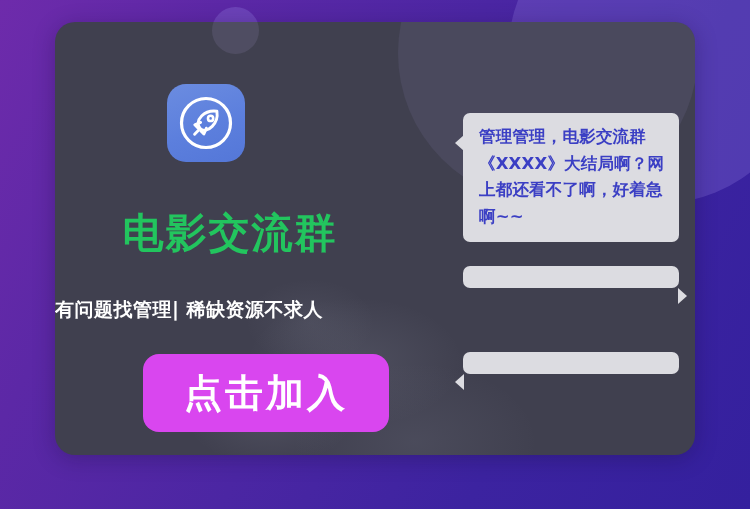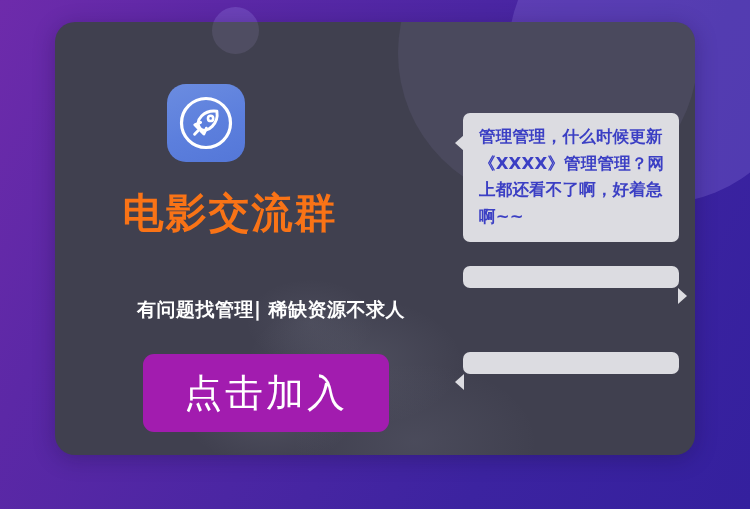--- a/index.html
+++ b/index.html
@@ -99,55 +99,55 @@
     background: linear-gradient(160deg, #6b8ce0 0%, #5c7fdd 55%, #5477d8 100%);
     display: flex;
     align-items: center;
     justify-content: center;
   }
   .app-icon svg { display: block; }
 
   .group-title {
     position: absolute;
     left: 0;
-    top: 169px;
+    top: 189px;
     width: 350px;
     text-align: center;
-    color: #f97316;
+    color: #22c55e;
     font-size: 41px;
     font-weight: 700;
     letter-spacing: 2px;
     line-height: 1.1;
     white-space: nowrap;
   }
   .group-tagline {
     position: absolute;
     left: 0;
     top: 275px;
     width: 350px;
-    text-align: right;
+    text-align: left;
     color: #ffffff;
     font-size: 19px;
     font-weight: 700;
     letter-spacing: 0.5px;
     white-space: nowrap;
   }
   .join-button {
     position: absolute;
     left: 88px;
     top: 332px;
     width: 246px;
     height: 78px;
     border: none;
-    border-radius: 11px;
-    background: #a21caf;
+    border-radius: 16px;
+    background: #d946ef;
     color: #ffffff;
     font-family: "DejaVu Sans", "Liberation Sans", sans-serif;
     font-size: 38px;
-    font-weight: 400;
+    font-weight: 700;
     letter-spacing: 3px;
     cursor: pointer;
     padding: 0;
     line-height: 78px;
   }
 
   
   .chat-panel {
     position: absolute;
     left: 350px;
@@ -222,21 +222,21 @@
 
       <div class="group-tagline">有问题找管理|  稀缺资源不求人</div>
 
       <button class="join-button">点击加入</button>
     </div>
 
     <div class="chat-panel">
 
       <div class="bubble left bubble-1">
         <span class="tail"></span>
-        <span>管理管理，什么时候更新《XXXX》管理管理？网上都还看不了啊，好着急啊~~</span>
+        <span>管理管理，电影交流群《XXXX》大结局啊？网上都还看不了啊，好着急啊~~</span>
       </div>
 
       <div class="bubble right bubble-2">
         <span class="tail"></span>
       </div>
 
       <div class="bubble left bubble-3">
         <span class="tail"></span>
       </div>
 

